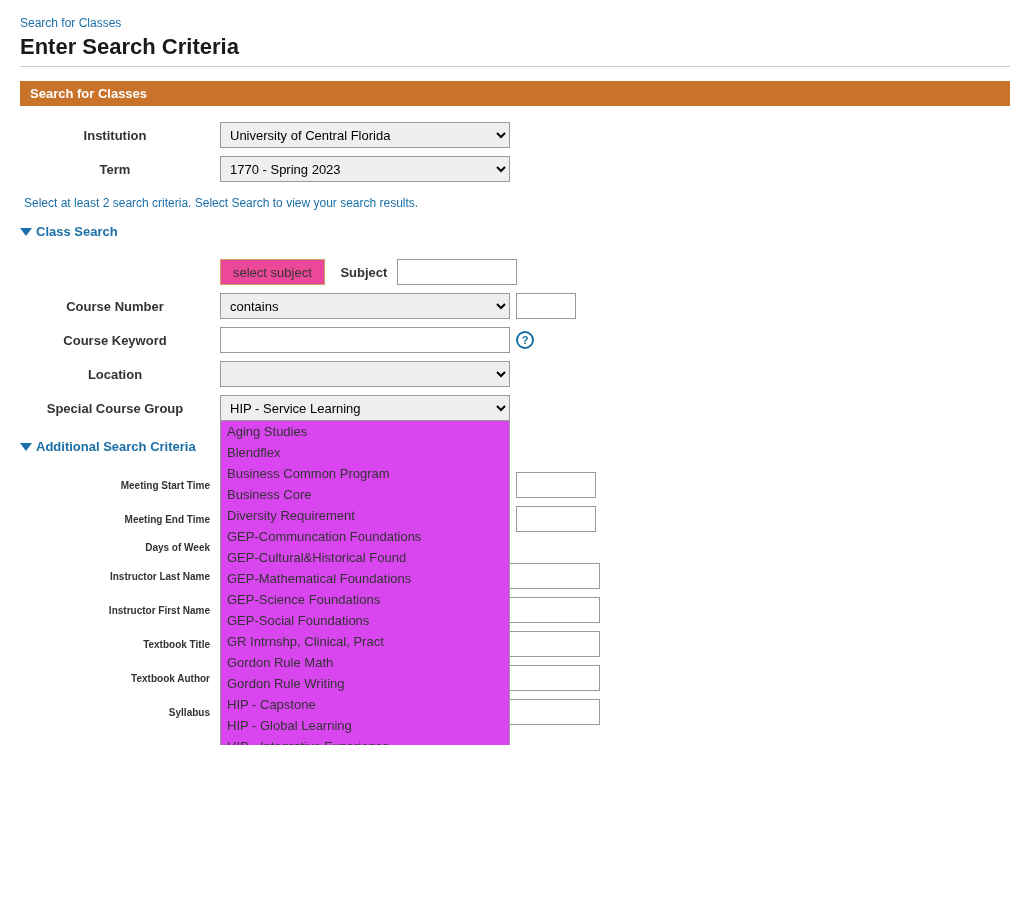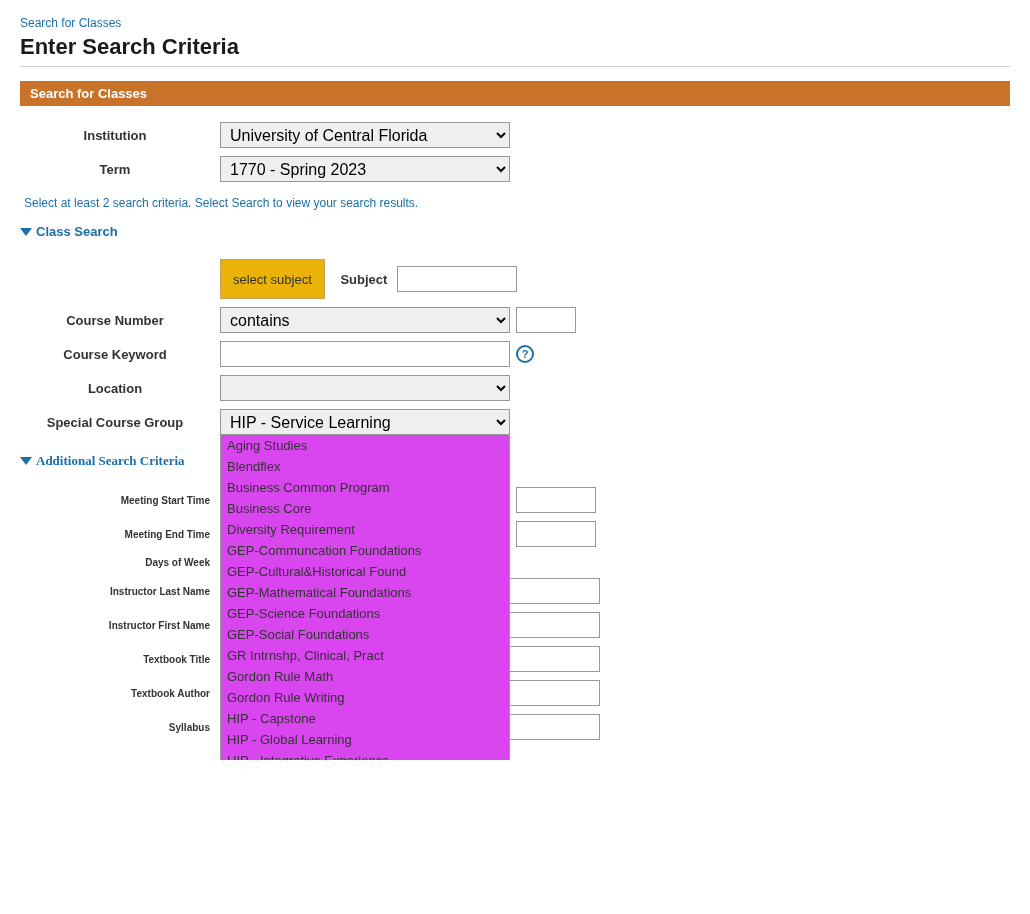--- a/index.html
+++ b/index.html
@@ -81,31 +81,31 @@
       vertical-align: middle;
     }
     .form-control-cell.with-subject {
       display: table-cell;
       padding: 4px 0;
       vertical-align: middle;
     }
     select, input[type="text"] {
       border: 1px solid #999;
       padding: 3px 5px;
-      font-size: 16px;
+      font-size: 13px;
       height: 26px;
     }
     .select-subject-btn {
-      background: #eab308;
+      background: #ec4899;
       border: 1px solid #c8a060;
       color: #333;
       padding: 4px 12px;
       font-size: 13px;
       cursor: pointer;
-      height: 40px;
+      height: 26px;
     }
     .subject-label-inline {
       font-weight: bold;
       margin-left: 12px;
       margin-right: 6px;
     }
     .subject-input-inline {
       width: 120px;
     }
     .course-number-row {
@@ -174,21 +174,20 @@
     }
     .additional-criteria-header {
       color: #1a6fa8;
       font-weight: bold;
       font-size: 13px;
       margin-top: 14px;
       margin-bottom: 14px;
       display: flex;
       align-items: center;
       gap: 4px;
-      font-family: Liberation Serif, serif;
     }
     .additional-grid {
       display: table;
       width: 100%;
     }
     .additional-row {
       display: table-row;
     }
     .additional-label {
       display: table-cell;

